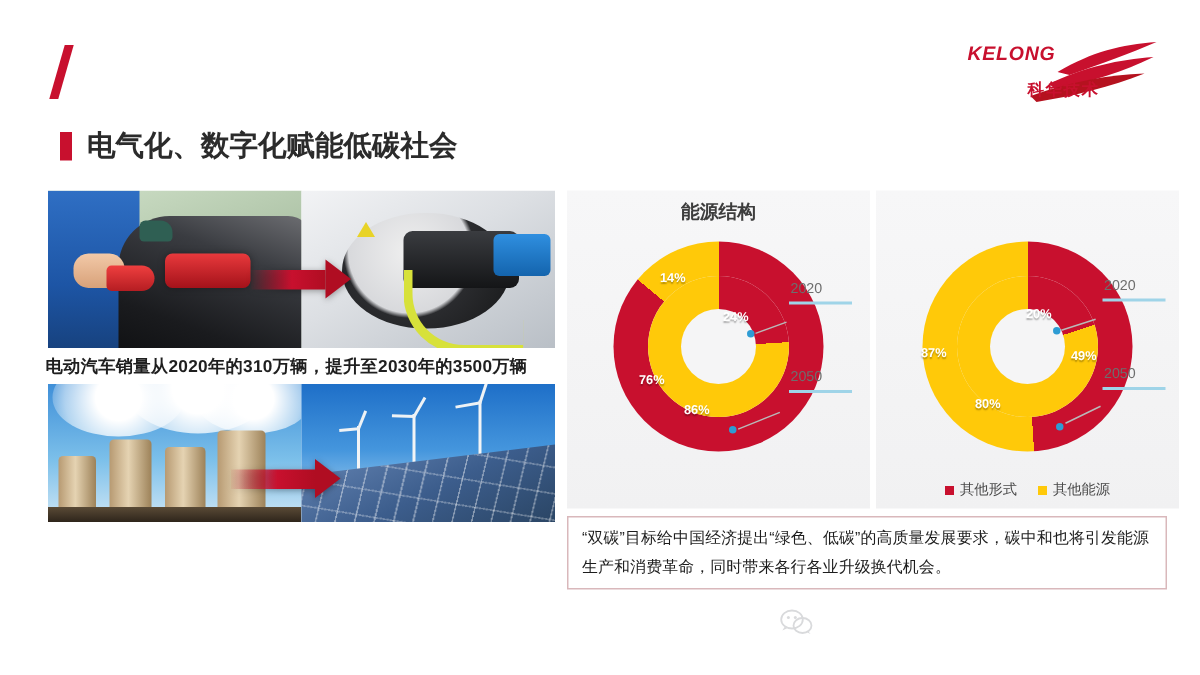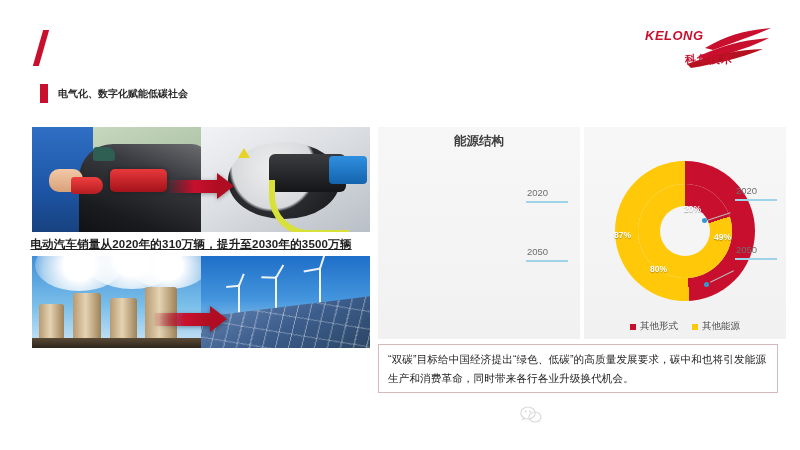--- a/index.html
+++ b/index.html
@@ -30,21 +30,21 @@
   }
 
   .hdr-sub-row {
     position: absolute; left: 40px; top: 84px;
     display: flex; align-items: center; gap: 10px;
   }
   .sub-bullet {
     width: 8px; height: 19px; background: #c8102e;
   }
   .hdr-sub {
-    font-size: 10px; font-weight: bold; color: #2b2b2b;
+    font-size: 19px; font-weight: bold; color: #2b2b2b;
     white-space: nowrap;
   }
 
   
   .logo {
     position: absolute; right: 27px; top: 22px;
     width: 130px; height: 52px;
   }
   .logo-text {
     position: absolute; left: 2px; top: 6px;
@@ -52,21 +52,21 @@
     color: #c8102e; letter-spacing: 0.5px;
   }
   .logo-cn {
     position: absolute; left: 42px; top: 30px;
     font-size: 11px; font-weight: bold; color: #c8102e;
     letter-spacing: 1px;
   }
   .logo svg { position: absolute; right: 0; top: 0; }
 
   
-  .photos { position: absolute; left: 32px; top: 127px; width: 318px; text-decoration: underline; }
+  .photos { position: absolute; left: 32px; top: 127px; width: 318px; }
   .photo-pair {
     position: relative; display: flex;
     width: 338px; height: 105px; overflow: hidden;
   }
   .photo-pair.row2 { height: 92px; }
   .ph { flex: 1; position: relative; overflow: hidden; }
 
   
   .ph-gas { background: linear-gradient(160deg,#cfe0c8 0%,#b9cdb2 35%,#8fa889 100%); }
   .ph-gas::before {
@@ -316,20 +316,42 @@
         <div class="tip"></div>
     </div>
   </div>
 </div>
 
 <div class="charts">
 
   <div class="panel">
     <div class="panel-title">能源结构</div>
 
+    <div class="donut-wrap" style="width:150px;height:150px;">
+
+      <div class="donut" style="position:absolute;left:5px;top:5px;width:140px;height:140px;border-radius:50%;
+           background: conic-gradient(#c8102e 0% 86%, #ffc909 86% 100%);">
+        <div class="hole" style="left:23px;top:23px;width:94px;height:94px;background:#f4f4f5;"></div>
+      </div>
+
+      <div class="donut" style="position:absolute;left:28px;top:28px;width:94px;height:94px;border-radius:50%;
+           background: conic-gradient(#c8102e 0% 24%, #ffc909 24% 100%);">
+        <div class="hole" style="left:22px;top:22px;width:50px;height:50px;background:#f5f5f6;"></div>
+      </div>
+
+      <div class="pct" style="left:36px;  top:24px;">14%</div>
+      <div class="pct" style="left:52px;  top:112px;">86%</div>
+      <div class="pct" style="left:78px;  top:50px;">24%</div>
+      <div class="pct" style="left:22px;  top:92px;">76%</div>
+
+      <div class="dot" style="left:94px;  top:64px;"></div>
+      <div class="dot" style="left:82px;  top:128px;"></div>
+      <div class="leader" style="left:99px; top:62px; width:22px; transform:rotate(-20deg);"></div>
+      <div class="leader" style="left:87px; top:124px; width:30px; transform:rotate(-22deg);"></div>
+    </div>
 
     <div class="yr" style="left:149px; top:60px;">2020</div>
     <div class="yr-line" style="left:148px; top:74px; width:42px;"></div>
     <div class="yr" style="left:149px; top:119px;">2050</div>
     <div class="yr-line" style="left:148px; top:133px; width:42px;"></div>
 
   </div>
 
   <div class="panel">
 

